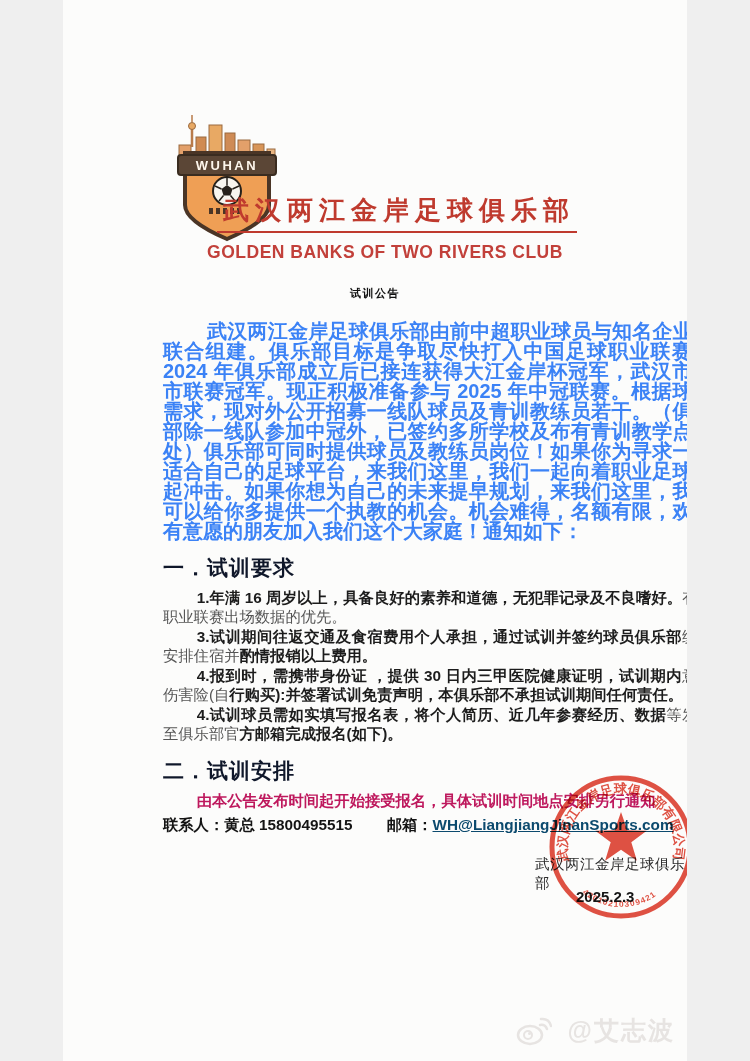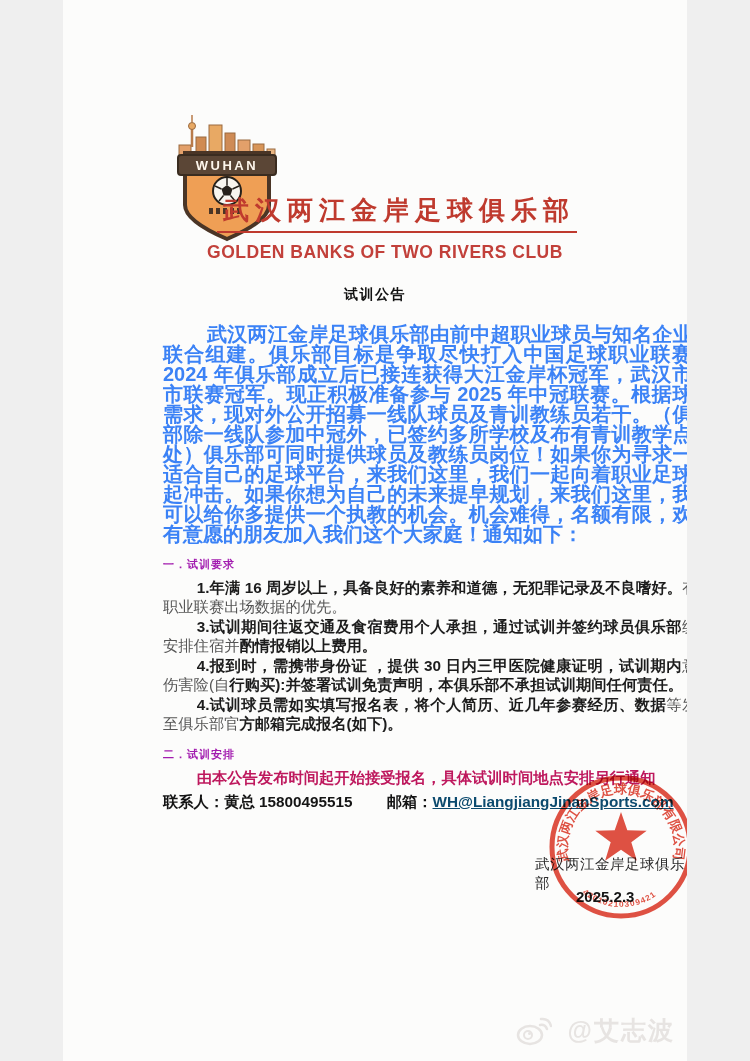--- a/index.html
+++ b/index.html
@@ -25,31 +25,31 @@
     padding:0 2px 5px 6px;line-height:1.15;
     white-space:nowrap;
   }
   .club-en{
     margin-top:9px;position:relative;left:10px;
     font-size:17.5px;font-weight:700;letter-spacing:.5px;
     color:#c2403a;
   }
   .doc-title{
     margin-top:23px;
-    font-size:14px;font-weight:700;letter-spacing:1.5px;
+    font-size:11px;font-weight:700;letter-spacing:1.5px;
     color:#111;
   }
   
   .content{margin:20px 100px 0 100px;width:550px;}
   .intro{
     margin:0;font-size:20px;font-weight:700;line-height:20px;
     text-align:justify;text-indent:2.2em;color:#3b82f6;
   }
   .sec-heading{
-    margin:13px 0 6px 0;font-size:11px;font-weight:700;color:#a21caf;
+    margin:13px 0 6px 0;font-size:21px;font-weight:700;color:#0f172a;
     letter-spacing:1px;
   }
   .item{
     margin:0;font-size:15.3px;font-weight:700;line-height:19.5px;
     text-align:justify;text-indent:2.2em;color:#1c1c1c;
   }
   .sec2-para{
     margin:0;font-size:15.3px;font-weight:700;line-height:20px;
     text-indent:2.2em;color:#be185d;
   }

